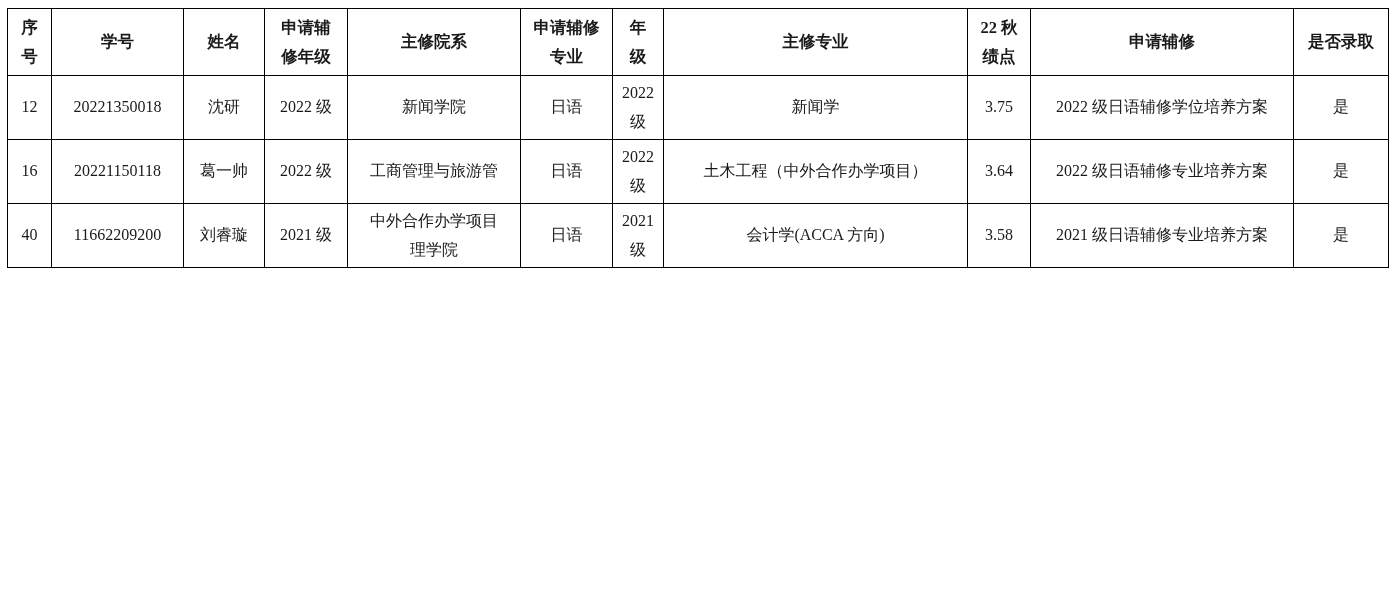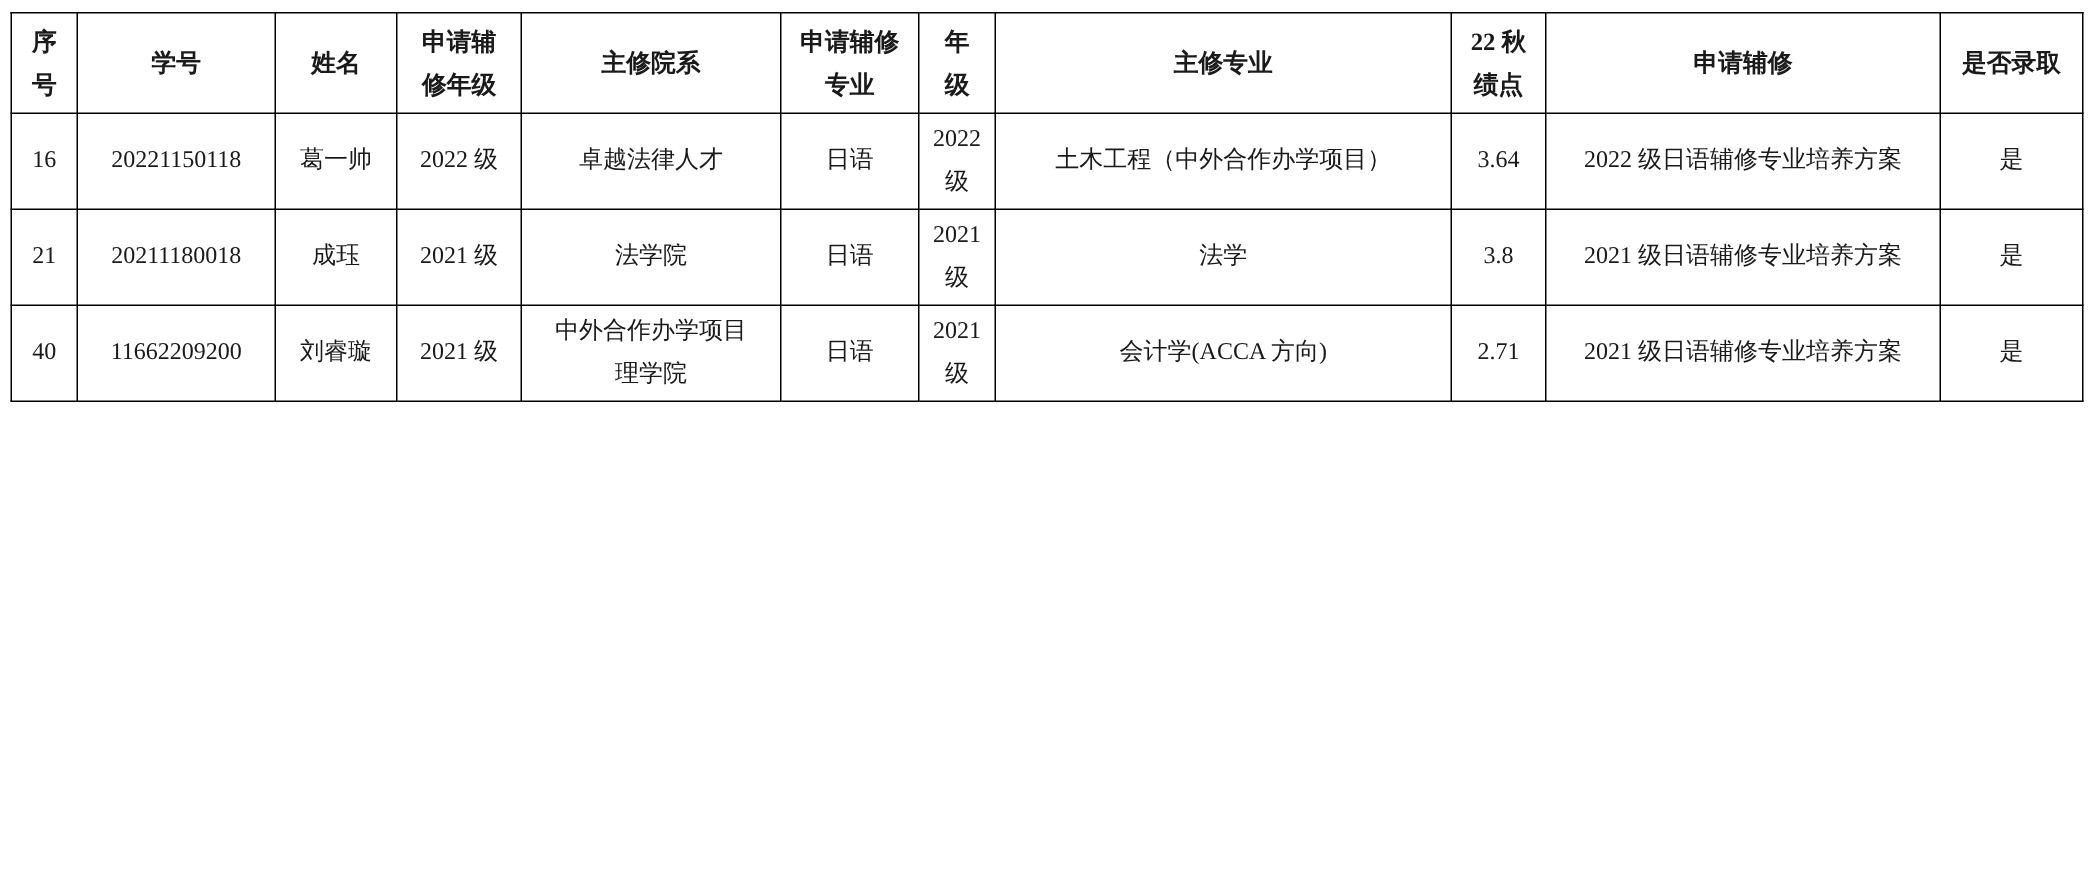--- a/index.html
+++ b/index.html
@@ -73,56 +73,56 @@
 级</th>
       <th>主修专业</th>
       <th>22 秋
 绩点</th>
       <th>申请辅修</th>
       <th>是否录取</th>
     </tr>
   </thead>
   <tbody>
     <tr>
+      <td>12</td>
+      <td>20221350018</td>
+      <td>沈研</td>
+      <td>2022 级</td>
+      <td>新闻学院</td>
+      <td>日语</td>
+      <td>2022
+级</td>
+      <td>新闻学</td>
+      <td>3.75</td>
+      <td>2022 级日语辅修学位培养方案</td>
+      <td>是</td>
+    </tr>
+    <tr>
       <td>16</td>
       <td>20221150118</td>
       <td>葛一帅</td>
       <td>2022 级</td>
-      <td>卓越法律人才</td>
+      <td>工商管理与旅游管</td>
       <td>日语</td>
       <td>2022
 级</td>
       <td>土木工程（中外合作办学项目）</td>
       <td>3.64</td>
       <td>2022 级日语辅修专业培养方案</td>
-      <td>是</td>
-    </tr>
-    <tr>
-      <td>21</td>
-      <td>20211180018</td>
-      <td>成珏</td>
-      <td>2021 级</td>
-      <td>法学院</td>
-      <td>日语</td>
-      <td>2021
-级</td>
-      <td>法学</td>
-      <td>3.8</td>
-      <td>2021 级日语辅修专业培养方案</td>
       <td>是</td>
     </tr>
     <tr>
       <td>40</td>
       <td>11662209200</td>
       <td>刘睿璇</td>
       <td>2021 级</td>
       <td>中外合作办学项目
 理学院</td>
       <td>日语</td>
       <td>2021
 级</td>
       <td>会计学(ACCA 方向)</td>
-      <td>2.71</td>
+      <td>3.58</td>
       <td>2021 级日语辅修专业培养方案</td>
       <td>是</td>
     </tr>
   </tbody>
 </table>
 
 </body></html>

